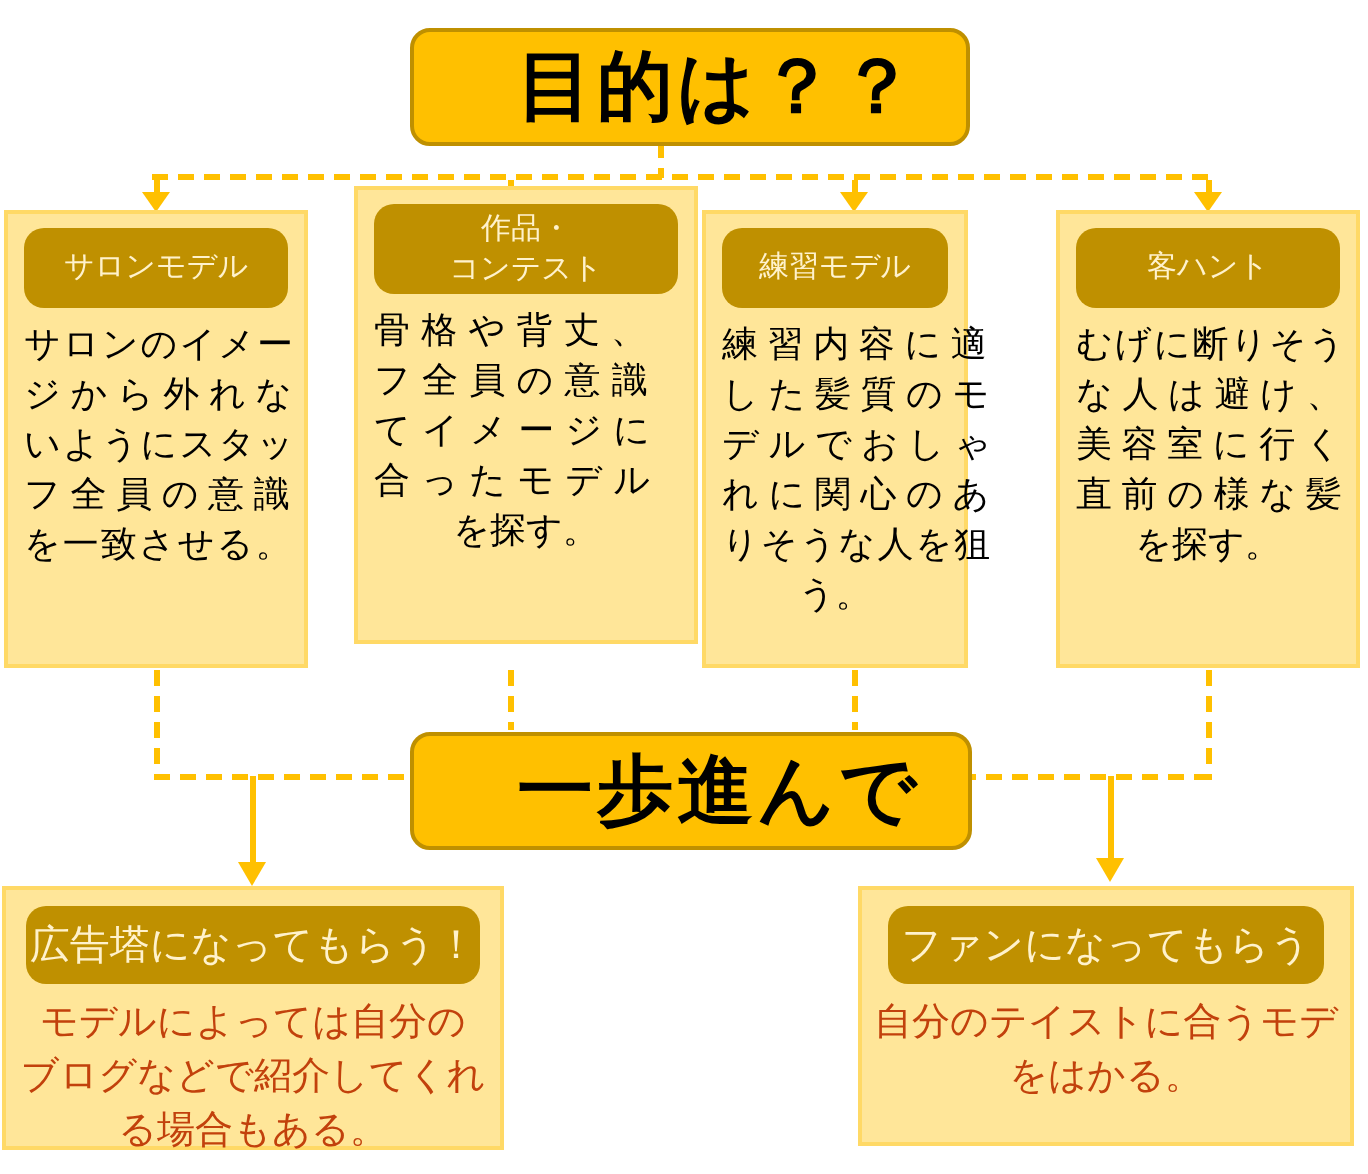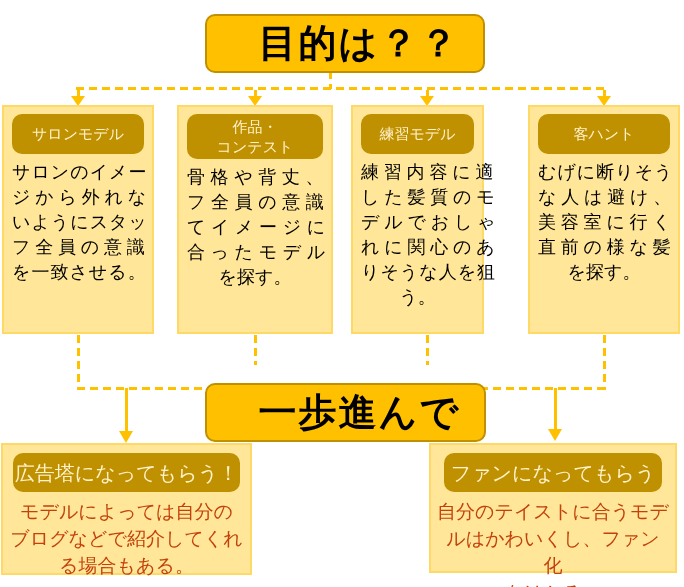--- a/index.html
+++ b/index.html
@@ -50,21 +50,21 @@
 <div class="panel col" style="left:2px;top:105px;width:152px;height:229px;">
   <div class="panel-header">サロンモデル</div>
   <div class="col-body">
       <div class="tline" style="letter-spacing: 1px; text-align: left; white-space: nowrap;">サロンのイメー</div>
       <div class="tline" style="letter-spacing: 4.8px; text-align: left; white-space: nowrap;">ジから外れな</div>
       <div class="tline" style="letter-spacing: 1px; text-align: left; white-space: nowrap;">いようにスタッ</div>
       <div class="tline" style="letter-spacing: 4.8px; text-align: left; white-space: nowrap;">フ全員の意識</div>
       <div class="tline" style="letter-spacing: 1px; text-align: left; white-space: nowrap;">を一致させる。</div>
     </div>
 </div>
-<div class="panel col" style="left:177px;top:105px;width:156px;height:229px;">
+<div class="panel col" style="left:177px;top:93px;width:172px;height:229px;">
   <div class="panel-header two-line">作品・
 コンテスト</div>
   <div class="col-body">
       <div class="tline" style="letter-spacing: 5.6px; text-align: left; white-space: nowrap;">骨格や背丈、</div>
       <div class="tline" style="letter-spacing: 5.6px; text-align: left; white-space: nowrap;">フ全員の意識</div>
       <div class="tline" style="letter-spacing: 5.6px; text-align: left; white-space: nowrap;">てイメージに</div>
       <div class="tline" style="letter-spacing: 5.6px; text-align: left; white-space: nowrap;">合ったモデル</div>
       <div class="tline">を探す。</div>
     </div>
 </div>
@@ -83,32 +83,31 @@
   <div class="panel-header">客ハント</div>
   <div class="col-body">
       <div class="tline" style="letter-spacing: 1px; text-align: left; white-space: nowrap;">むげに断りそう</div>
       <div class="tline" style="letter-spacing: 4.8px; text-align: left; white-space: nowrap;">な人は避け、</div>
       <div class="tline" style="letter-spacing: 4.8px; text-align: left; white-space: nowrap;">美容室に行く</div>
       <div class="tline" style="letter-spacing: 4.8px; text-align: right; white-space: nowrap;">直前の様な髪</div>
       <div class="tline">を探す。</div>
     </div>
 </div>
 
-<div class="gold-box" style="left:205px;top:383px;width:249px;height:55px;">
+<div class="gold-box" style="left:205px;top:366px;width:249px;height:55px;">
   <span>一歩進んで</span>
 </div>
 
 <div class="panel bot" style="left:1px;top:443px;width:251px;height:132px;">
   <div class="panel-header">広告塔になってもらう！</div>
   <div class="bot-body">
       <div class="tline">モデルによっては自分の</div>
       <div class="tline">ブログなどで紹介してくれ</div>
       <div class="tline">る場合もある。</div>
     </div>
 </div>
 <div class="panel bot" style="left:429px;top:443px;width:248px;height:130px;">
   <div class="panel-header narrow">ファンになってもらう</div>
   <div class="bot-body">
       <div class="tline">自分のテイストに合うモデ</div>
-      <div class="tline">ルはかわいくし、ファン化</div>
       <div class="tline">をはかる。</div>
     </div>
 </div>
 
 </body></html>

